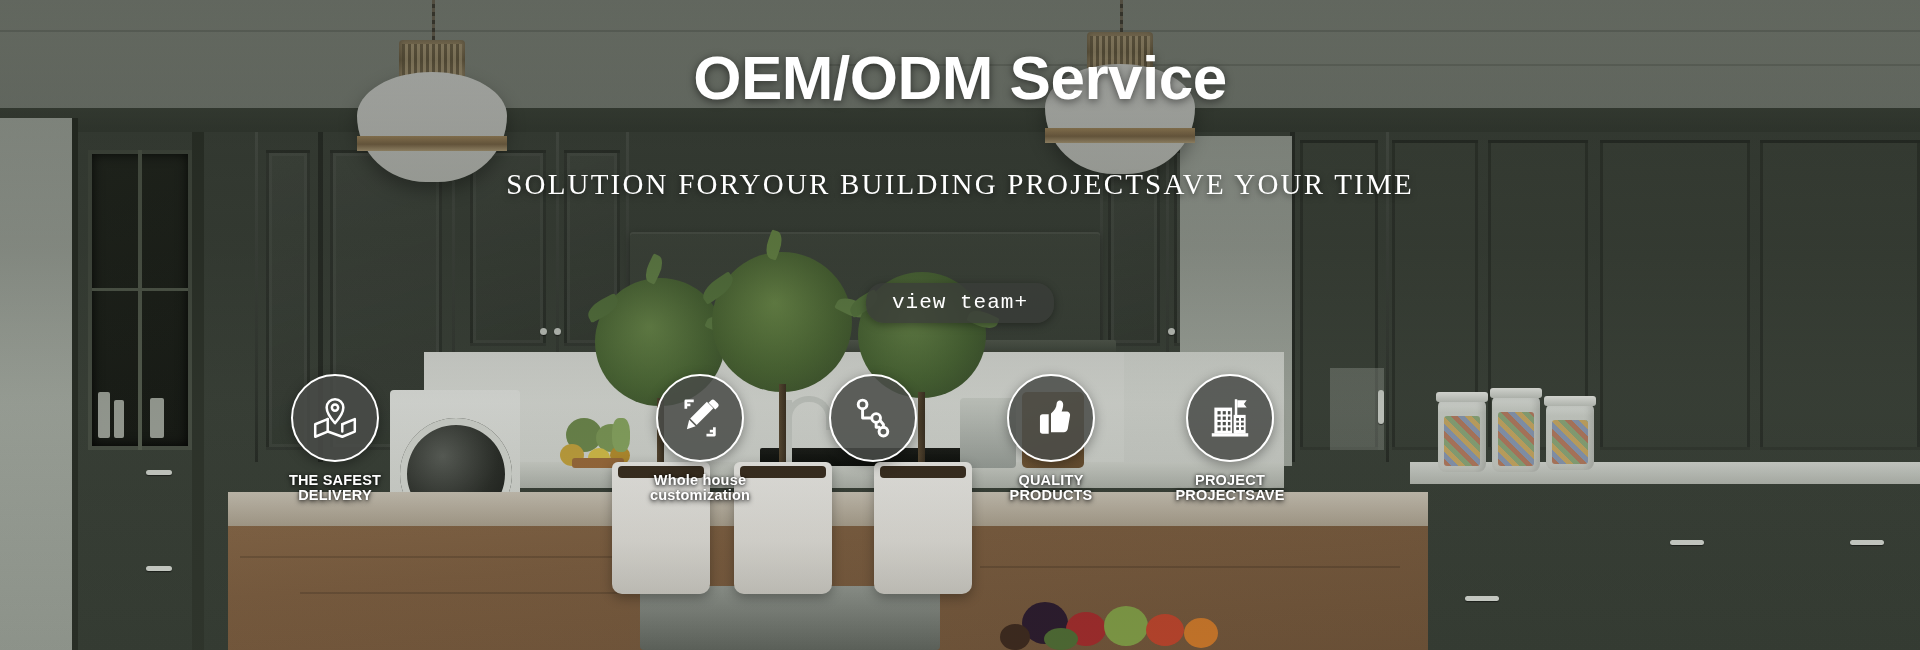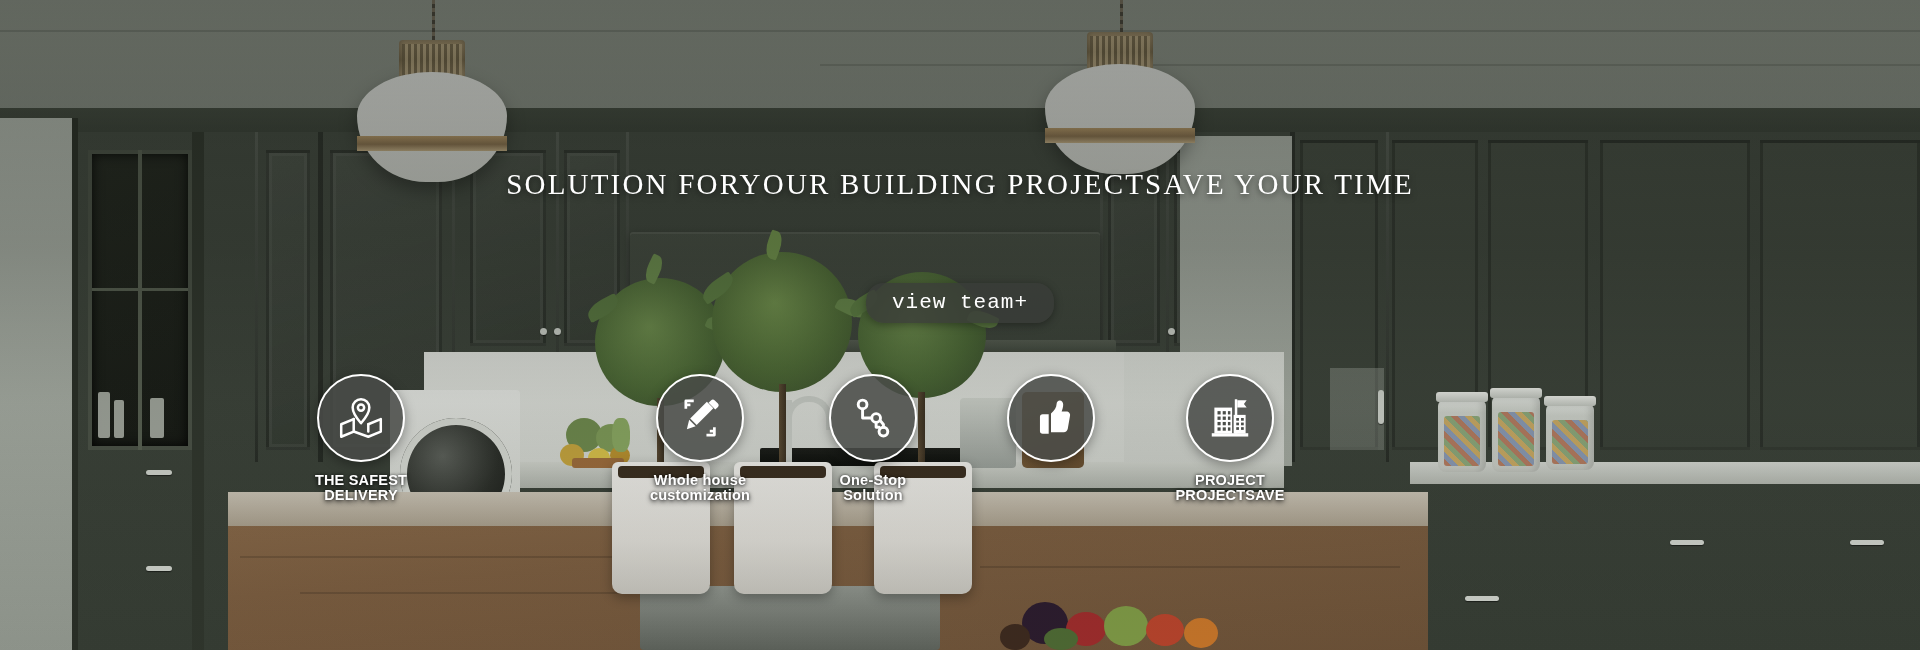--- a/index.html
+++ b/index.html
@@ -391,30 +391,31 @@
     <div class="veg" style="left:1146px;top:614px;width:38px;height:32px;background:#b8442c"></div>
     <div class="veg" style="left:1184px;top:618px;width:34px;height:30px;background:#c8762a"></div>
     <div class="veg" style="left:1044px;top:628px;width:34px;height:22px;background:#4e6a34"></div>
     <div class="veg" style="left:1000px;top:624px;width:30px;height:26px;background:#3d2a1f"></div>
 
     <div class="vignette"></div>
   </div>
 
   <div class="content">
 
+    <div class="title">OEM/ODM Service</div>
 
     <div class="subtitle">
       <span>SOLUTION FORYOUR BUILDING PROJECTSAVE YOUR TIME</span>
     </div>
 
     <div class="viewmore">view team+</div>
 
     <div class="features">
 
-      <div class="feature" style="left:276px">
+      <div class="feature" style="left:250px">
         <div class="circle">
           <svg viewBox="0 0 48 48" fill="none" stroke="#fff" stroke-width="2.4" stroke-linecap="round" stroke-linejoin="round">
             <path d="M24 6c-4.4 0-8 3.6-8 8 0 6 8 15 8 15s8-9 8-15c0-4.4-3.6-8-8-8z"></path>
             <circle cx="24" cy="14" r="3"></circle>
             <path d="M17 25 5 30v12l12-5 14 5 12-5V25l-12 5"></path>
             <path d="M17 25v12M31 37V30"></path>
           </svg>
         </div>
         <div class="flabel">
           <div>THE SAFEST</div>
@@ -449,32 +450,32 @@
         <div class="circle">
           <svg viewBox="0 0 48 48" fill="none" stroke="#fff" stroke-width="2.8" stroke-linecap="round" stroke-linejoin="round">
             <circle cx="14" cy="11" r="4.2"></circle>
             <circle cx="27" cy="24" r="4.2"></circle>
             <circle cx="34" cy="37" r="4.2"></circle>
             <path d="M14 15.2V24h8.8"></path>
             <path d="M31.2 26.8 34 30.2v2.6"></path>
             <path d="M27 28.2v4.6h2.8"></path>
           </svg>
         </div>
-        <div class="flabel">
-          <div>One-Stop</div>
-          <div>Solution</div>
-        </div>
       </div>
 
       <div class="feature" style="left:966px">
         <div class="circle">
           <svg viewBox="0 0 48 48" fill="#fff">
             <path d="M16 20.5h5.8V39H16a2.6 2.6 0 0 1-2.6-2.6V23.1A2.6 2.6 0 0 1 16 20.5z"></path>
             <path d="M24 19.6c3.2-2.4 5.3-5.6 5.4-9.2.05-2 1.5-3.4 3.1-3.3 1.9.1 3.2 1.8 3.2 4 0 2.3-.6 4.6-1.5 6.6h4.6c2.2 0 3.9 1.9 3.5 4l-2.2 12.6c-.3 1.9-1.9 3.3-3.8 3.3H24z"></path>
           </svg>
+        </div>
+        <div class="flabel">
+          <div>QUALITY</div>
+          <div>PRODUCTS</div>
         </div>
       </div>
 
       <div class="feature" style="left:1145px">
         <div class="circle">
           <svg viewBox="0 0 48 48" fill="#fff">
             <path d="M31 6v33h-2.4V6z"></path>
             <path d="M31 7h9l-2.6 3.6L40 14h-9z"></path>
             <path d="M9 14h17v25H9z"></path>
             <path d="M27.5 21H39v18H27.5z"></path>

